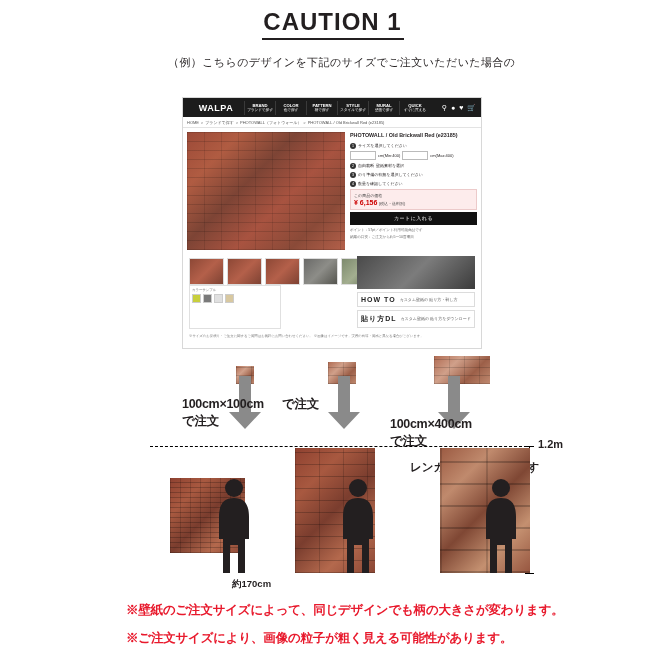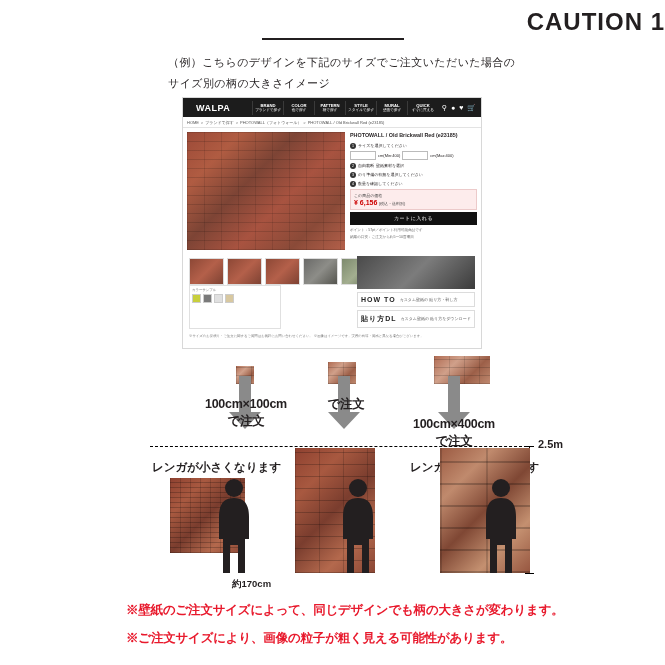--- a/index.html
+++ b/index.html
@@ -19,21 +19,21 @@
     position: relative;
     width: 665px;
     height: 665px;
   }
   
   .title {
     position: absolute;
     top: 8px;
     left: 0;
     width: 665px;
-    text-align: right;
+    text-align: center;
     font-size: 24px;
     font-weight: bold;
     letter-spacing: 1px;
   }
   .title-underline {
     position: absolute;
     top: 38px;
     left: 262px;
     width: 142px;
     height: 2px;
@@ -65,22 +65,23 @@
     height: 19px;
     background: #1c1c1c;
     display: flex;
     align-items: center;
   }
   .b-logo {
     color: #fff;
     font-size: 9px;
     font-weight: bold;
     letter-spacing: 0.5px;
-    padding-left: 13px;
+    padding-left: 5px;
     width: 56px;
+    text-align: center;
   }
   .b-nav {
     display: flex;
     flex: 1;
     height: 19px;
     align-items: center;
   }
   .b-nav-item {
     color: #fff;
     font-size: 3.6px;
@@ -262,21 +263,21 @@
     position: absolute;
     width: 34px;
     height: 54px;
   }
   .arrow svg { display: block; }
   .order-label {
     position: absolute;
     font-size: 12.5px;
     font-weight: bold;
     line-height: 17px;
-    text-align: center;
+    text-align: left;
     letter-spacing: -0.3px;
   }
   
   .strip {
     position: absolute;
     background:
       repeating-linear-gradient(0deg, rgba(0,0,0,0.16) 0 1px, rgba(0,0,0,0) 1px 8px),
       repeating-linear-gradient(90deg, rgba(0,0,0,0.12) 0 1px, rgba(0,0,0,0) 1px 15px),
       linear-gradient(135deg, #b06b52, #d0a08a, #9c5f48, #c08a70);
   }
@@ -364,21 +365,20 @@
 </head>
 <body>
 
 <div class="page">
 
   <div class="title">CAUTION 1</div>
   <div class="title-underline"></div>
 
   <div class="lead">
     <div>（例）こちらのデザインを下記のサイズでご注文いただいた場合の</div>
-    <div>サイズ別の柄の大きさイメージ</div>
   </div>
 
   <div class="browser">
 
     <div class="b-header">
       <div class="b-logo">WALPA</div>
       <div class="b-nav">
         <div class="b-nav-item">
           <b>BRAND</b>
           <span>ブランドで探す</span>
@@ -523,26 +523,25 @@
   </div>
   <div class="order-label" style="left:282px; top:396px; width:128px;">
     <div>で注文</div>
   </div>
   <div class="order-label" style="left:390px; top:416px; width:128px;">
     <div>100cm×400cm</div>
     <div>で注文</div>
   </div>
 
   <div class="dashline"></div>
-  <div class="m-label">2.5m</div>
+  <div class="m-label">1.2m</div>
   <div class="m-bar"></div>
   <div class="m-tick" style="top:446px;"></div>
   <div class="m-tick" style="top:573px;"></div>
 
-  <div class="panel-caption" style="left:152px; top:460px;">レンガが小さくなります</div>
   <div class="panel-caption" style="left:410px; top:460px;">レンガが大きくなります</div>
 
   <div class="panel brick-small" style="left:170px; top:478px; width:75px; height:75px;"></div>
   <div class="panel brick-mid" style="left:295px; top:448px; width:80px; height:125px;"></div>
   <div class="panel brick-large" style="left:440px; top:448px; width:90px; height:125px;"></div>
 
   <div class="silhouette" style="left:214px; top:477px;">
     <svg width="40" height="97" viewBox="0 0 40 97">
       <circle cx="20" cy="11" r="9" fill="#231f20"></circle>
       <path d="M20 21 C9 21 5 28 5 40 L5 62 L9 62 L9 96 L16 96 L16 68 L24 68 L24 96 L31 96 L31 62 L35 62 L35 40 C35 28 31 21 20 21 Z" fill="#231f20"></path>

